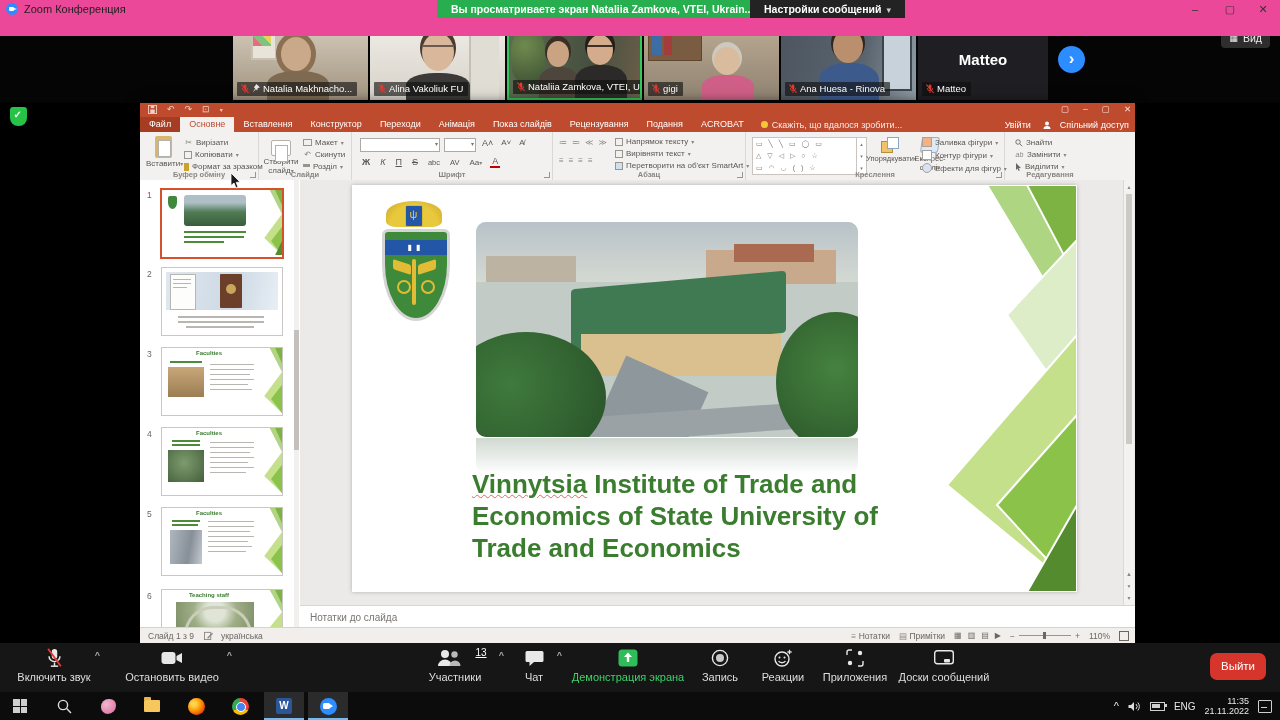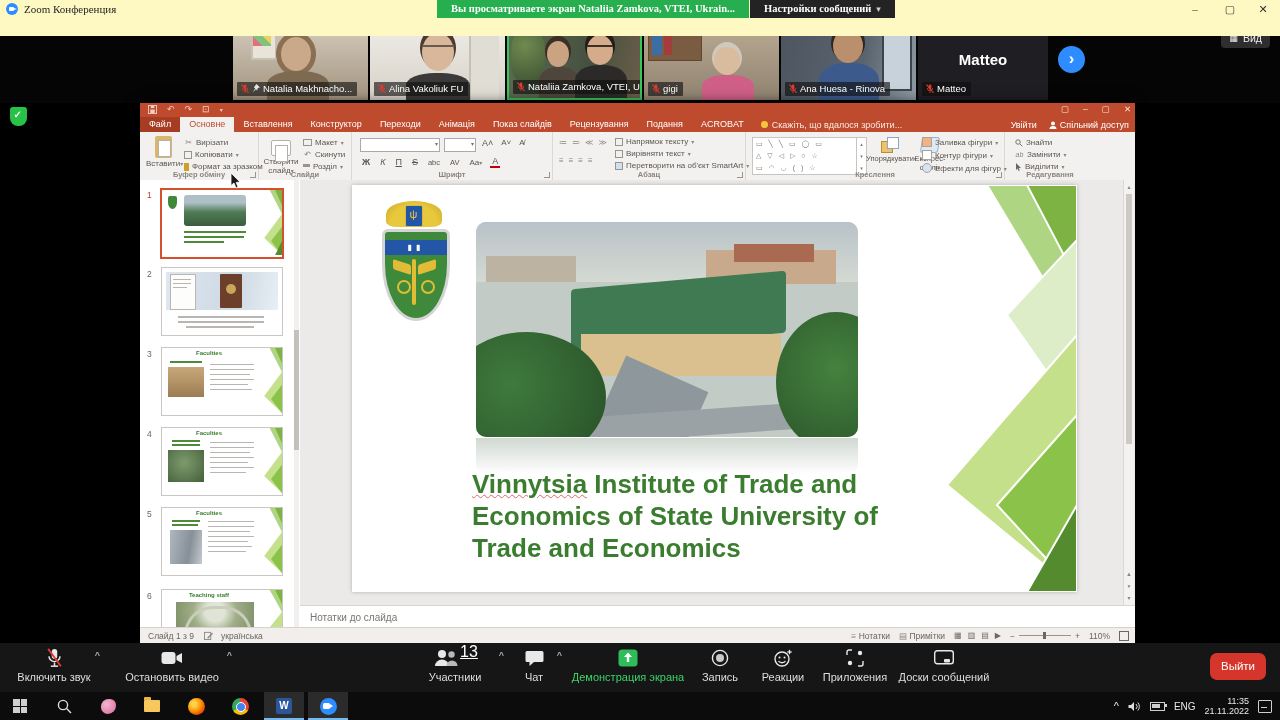--- a/index.html
+++ b/index.html
@@ -1,20 +1,20 @@
 <!DOCTYPE html>
 <html><head>
 <meta charset="utf-8">
 <style>
   html,body{margin:0;padding:0;}
   body{width:1280px;height:720px;background:#000;font-family:"Liberation Sans",sans-serif;position:relative;overflow:hidden;-webkit-font-smoothing:antialiased;}
   .abs{position:absolute;}
 
   
-  .zoom-titlebar{position:absolute;left:0;top:0;width:1280px;height:36px;background:#fef9c3;z-index:40;font-family:Liberation Serif, serif;}
+  .zoom-titlebar{position:absolute;left:0;top:0;width:1280px;height:36px;background:#ec4899;z-index:40;}
   .zoom-app-logo{position:absolute;left:6px;top:3px;width:12px;height:12px;border-radius:50%;background:#2D8CFF;}
   .zoom-app-logo .cam{position:absolute;left:2.5px;top:4px;width:5px;height:4px;background:#fff;border-radius:1px;}
   .zoom-app-logo .cam:after{content:"";position:absolute;left:5px;top:0.5px;border-left:3px solid #fff;border-top:1.5px solid transparent;border-bottom:1.5px solid transparent;}
   .zoom-app-title{position:absolute;left:24px;top:3px;font-size:11px;color:#1f1f1f;}
   .share-banner{position:absolute;left:437px;top:0;height:18px;line-height:18px;padding:0 14px;background:#27ae4f;color:#fff;font-size:10.5px;font-weight:bold;}
   .view-settings-btn{position:absolute;left:750px;top:0;height:18px;line-height:18px;padding:0 14px;background:#232323;color:#fff;font-size:10.5px;font-weight:bold;}
   .view-settings-btn .chev{font-weight:normal;font-size:9px;margin-left:5px;color:#ccc;}
   .win-btn{position:absolute;top:0;width:30px;height:18px;text-align:center;line-height:18px;color:#333;font-size:11px;}
 
   
@@ -119,21 +119,21 @@
   .zoomslider .knob{position:absolute;left:24px;top:-3px;width:3px;height:7px;background:#6a6661;}
   .fitbox{width:8px;height:8px;border:1px solid #6a6661;}
 
   
   .zoom-toolbar{position:absolute;left:0;top:643px;width:1280px;height:49px;background:#161616;z-index:30;}
   .zbtn{position:absolute;top:4px;height:42px;text-align:center;color:#dedede;font-size:11px;}
   .zbtn .ic{height:22px;display:flex;align-items:center;justify-content:center;margin-bottom:2px;}
   .zbtn .chev{position:absolute;top:3px;color:#a9a9a9;font-size:9px;font-weight:bold;}
   .zbtn.green{color:#3bd46b;}
   .leave-btn{position:absolute;right:14px;top:10px;width:56px;height:27px;background:#d6352b;border-radius:7px;color:#fff;font-size:11.5px;line-height:27px;text-align:center;}
-  .count{color:#fff;font-size:16px;position:relative;top:-6px;left:2px;text-decoration:underline;}
+  .count{color:#fff;font-size:10px;position:relative;top:-6px;left:14px;text-decoration:underline;}
 
   
   .taskbar{position:absolute;left:0;top:692px;width:1280px;height:28px;background:#0c0c0c;z-index:50;}
   .tb-slot{position:absolute;top:0;width:40px;height:28px;display:flex;align-items:center;justify-content:center;}
   .tb-slot.active{background:#2b2b2b;box-shadow:inset 0 -2px 0 #76b9ed;}
   .win-logo{width:14px;height:14px;display:grid;grid-template-columns:6.5px 6.5px;grid-template-rows:6.5px 6.5px;gap:1px;}
   .win-logo div{background:#cfcfcf;}
   .folder{width:16px;height:12px;background:#f7c65c;border-radius:1px;position:relative;}
   .folder:before{content:"";position:absolute;left:0;top:-3px;width:7px;height:3px;background:#e8b54a;border-radius:1px 1px 0 0;}
   .firefox{width:17px;height:17px;border-radius:50%;background:radial-gradient(circle at 35% 35%,#ffd24a 15%,#ff9500 45%,#e3350f 80%);}
@@ -311,21 +311,21 @@
     <div class="ppt-tab">Рецензування</div>
     <div class="ppt-tab">Подання</div>
     <div class="ppt-tab">ACROBAT</div>
     <div class="tellme">
         <span class="bulb"></span>
         <span>Скажіть, що вдалося зробити...</span>
       </div>
   </div>
   <div class="ppt-account">
     <span>Увійти</span>
-    <span style="display:flex;align-items:center;gap:3px;">
+    <span style="display:flex;align-items:center;gap:9px;">
       <svg width="8" height="8" viewBox="0 0 8 8">
           <circle cx="4" cy="2.5" r="2" fill="#fff"></circle>
           <path d="M0.5 8 a3.5 3 0 0 1 7 0z" fill="#fff"></path>
         </svg>
       <span>Спільний доступ</span>
     </span>
   </div>
 
   <div class="ribbon">
 

